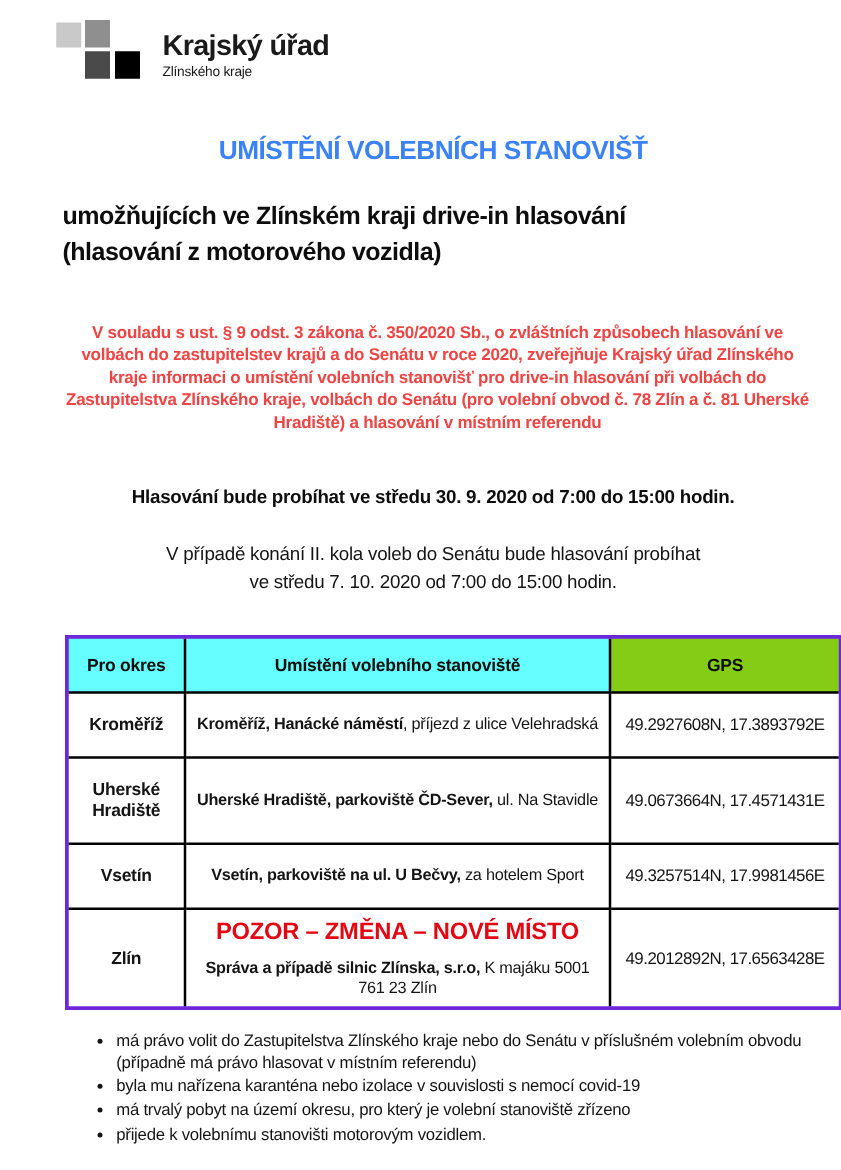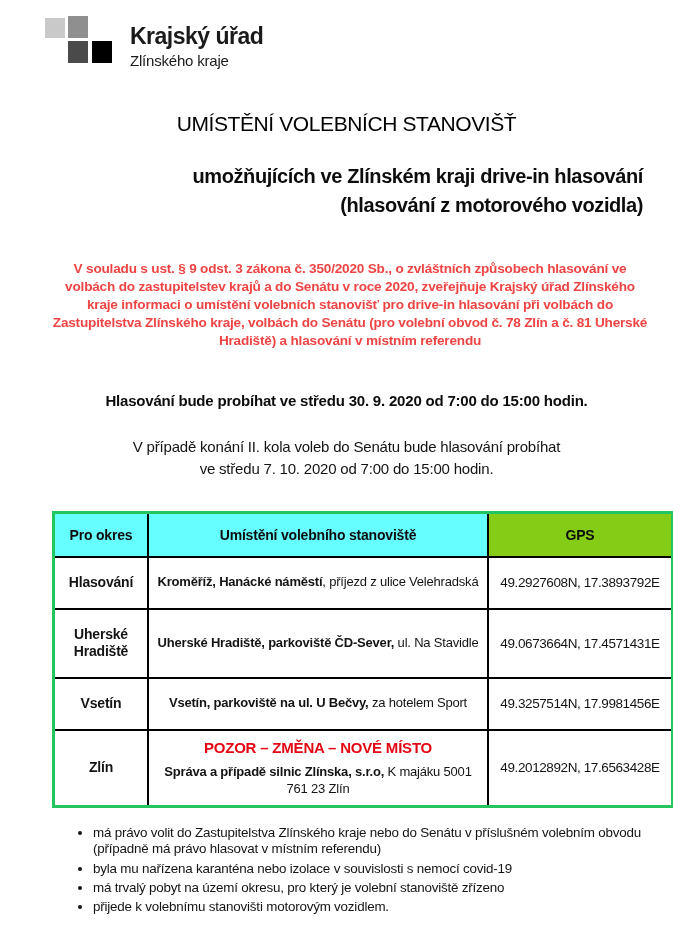--- a/index.html
+++ b/index.html
@@ -22,29 +22,29 @@
   
   .logo-block{display:flex;align-items:flex-start;margin-left:-5px;}
   .logo-mark{position:relative;width:70px;height:50px;flex:0 0 auto;}
   .logo-mark .sq{position:absolute;display:block;}
   .sq1{left:0;top:2px;width:20px;height:20px;background:#c9c9c9;}
   .sq2{left:23px;top:0;width:20px;height:22px;background:#8f8f8f;}
   .sq3{left:23px;top:25px;width:20px;height:22px;background:#4a4a4a;}
   .sq4{left:47px;top:25px;width:20px;height:22px;background:#000000;}
   .logo-text{margin-left:15px;padding-top:9px;}
   .logo-title{font-weight:bold;font-size:23px;line-height:1.0;letter-spacing:-0.5px;color:#1a1a1a;}
-  .logo-subtitle{font-size:15px;margin-top:4px;color:#1a1a1a;}
+  .logo-subtitle{font-size:11px;margin-top:4px;color:#1a1a1a;}
 
   
   .doc-title{
-    text-align:center;font-weight:normal;font-size:21px;
-    margin:43px 0 0 0;letter-spacing:-0.4px;color:#000000;
+    text-align:center;font-weight:bold;font-size:21px;
+    margin:43px 0 0 0;letter-spacing:-0.4px;color:#3b82f6;
   }
   .doc-subtitle{
-    text-align:right;font-weight:bold;font-size:20px;line-height:1.45;
+    text-align:left;font-weight:bold;font-size:20px;line-height:1.45;
     margin:26px 0 0 0;letter-spacing:-0.4px;color:#0d0d0d;
   }
   .doc-subtitle .line{display:block;}
 
   
   .intro{
     width:600px;margin:40px auto 0 auto;
     text-align:center;font-weight:bold;font-size:13.6px;line-height:1.33;
     color:#ef4444;
   }
@@ -65,36 +65,36 @@
     border-collapse:collapse;
     width:588px;
     margin:31px 0 0 2px;
     table-layout:fixed;
   }
   table.stations td, table.stations th{
     border:2px solid #000;
     text-align:center;vertical-align:middle;
     padding:6px 4px;
   }
-  table.stations{border:3px solid #22c55e;}
+  table.stations{border:3px solid #6d28d9;}
   th.c-district{width:84px;}
   th.c-location{width:330px;}
   th.c-gps{width:174px;}
   table.stations th{
     font-size:14px;font-weight:bold;height:30px;color:#0d0d0d;
   }
   td.district{font-weight:bold;font-size:14px;line-height:1.25;}
   td.loc{font-size:13px;line-height:1.3;padding-left:6px;padding-right:6px;}
   td.loc .b{font-weight:bold;}
   td.gps{font-size:13.5px;letter-spacing:-0.4px;}
   tr.row-km td{height:38px;}
   tr.row-uh td{height:55px;}
   tr.row-vs td{height:38px;}
   tr.row-zl td{height:62px;}
-  .alert-line{font-weight:bold;font-size:15px;margin-bottom:7px;}
+  .alert-line{font-weight:bold;font-size:19px;margin-bottom:7px;}
   .loc-line2{display:block;}
 
   
   .conditions{margin-top:17px;}
   .cond-heading{font-weight:bold;font-size:13.6px;margin:0;color:#0d0d0d;}
   .conditions ul{
     margin:8px 0 0 0;padding-left:43px;
   }
   .conditions li{
     font-size:13.4px;line-height:1.22;margin-bottom:3px;color:#141414;
@@ -137,21 +137,21 @@
   <table class="stations">
     <thead>
       <tr>
         <th class="c-district" style="background: rgb(102, 255, 255);">Pro okres</th>
         <th class="c-location" style="background: rgb(102, 255, 255);">Umístění volebního stanoviště</th>
         <th class="c-gps" style="background: #84cc16;">GPS</th>
       </tr>
     </thead>
     <tbody>
       <tr class="row-km">
-        <td class="district">Hlasování</td>
+        <td class="district">Kroměříž</td>
         <td class="loc"><span class="b">Kroměříž, Hanácké náměstí</span><span>, příjezd z ulice Velehradská</span></td>
         <td class="gps">49.2927608N, 17.3893792E</td>
       </tr>
       <tr class="row-uh">
         <td class="district">Uherské Hradiště</td>
         <td class="loc"><span class="b">Uherské Hradiště, parkoviště ČD-Sever,</span><span> ul. Na Stavidle</span></td>
         <td class="gps">49.0673664N, 17.4571431E</td>
       </tr>
       <tr class="row-vs">
         <td class="district">Vsetín</td>

